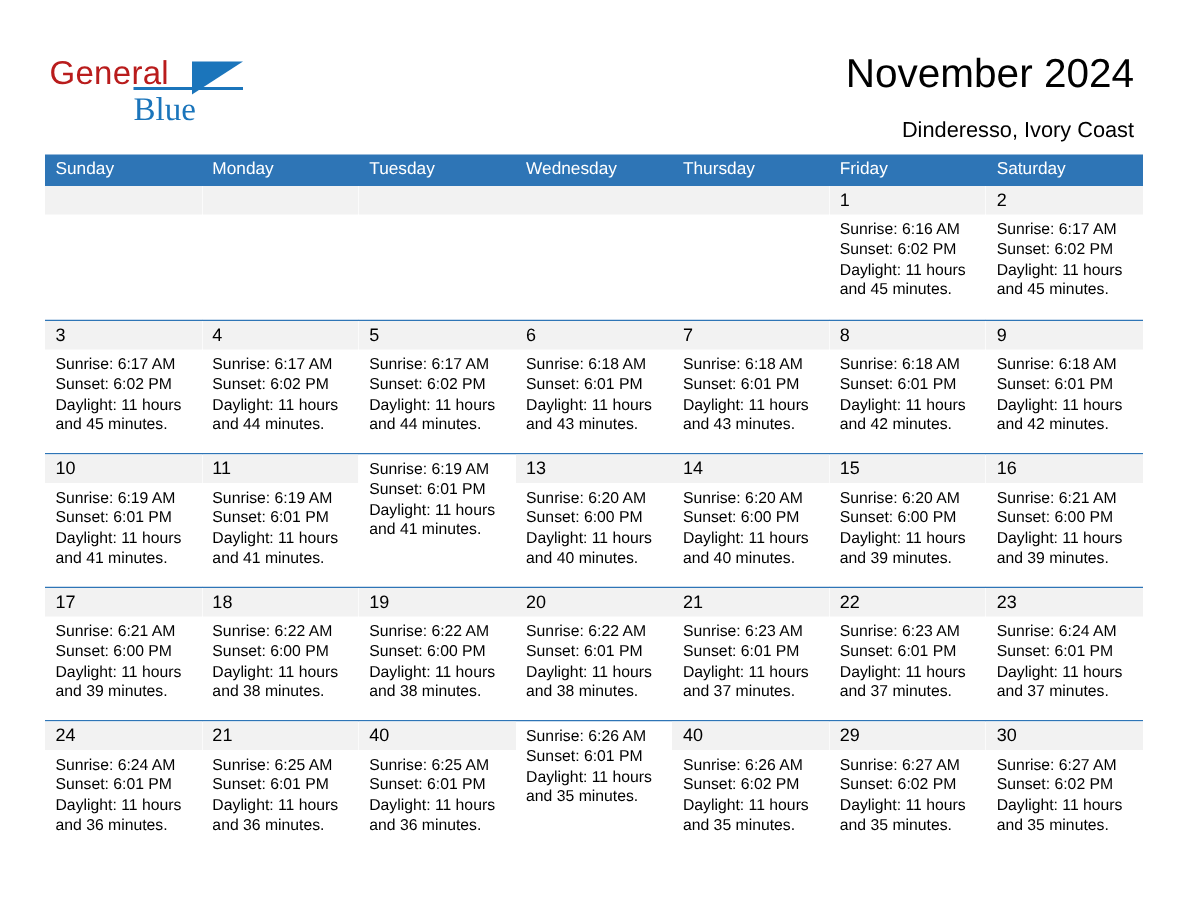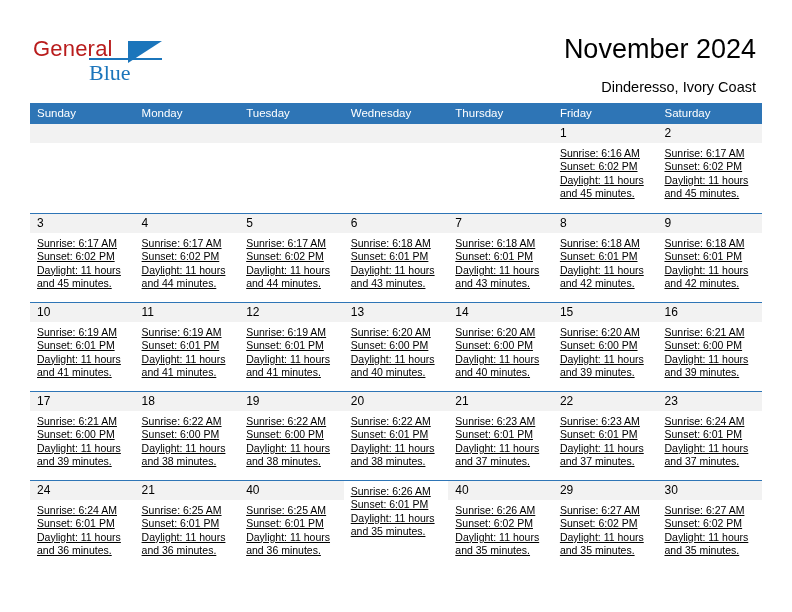--- a/index.html
+++ b/index.html
@@ -135,21 +135,20 @@
     line-height: 19px;
     padding-left: 7px;
     color: #000000;
     display: block;
   }
   .info {
     padding: 4px 6px 0 7px;
     font-size: 10.5px;
     line-height: 13.4px;
     color: #000000;
-    text-decoration: underline;
   }
   .info div {
     white-space: nowrap;
   }
 </style>
 </head>
 <body>
 
 <div class="page">
 
@@ -329,23 +328,20 @@
       <span class="daynum">11</span>
     </div>
     <div class="info">
       <div>Sunrise: 6:19 AM</div>
       <div>Sunset: 6:01 PM</div>
       <div>Daylight: 11 hours</div>
       <div>and 41 minutes.</div>
     </div>
   </div>
           <div class="cell">
-    <div class="daynum-band">
-      <span class="daynum">12</span>
-    </div>
     <div class="info">
       <div>Sunrise: 6:19 AM</div>
       <div>Sunset: 6:01 PM</div>
       <div>Daylight: 11 hours</div>
       <div>and 41 minutes.</div>
     </div>
   </div>
           <div class="cell">
     <div class="daynum-band">
       <span class="daynum">13</span>

